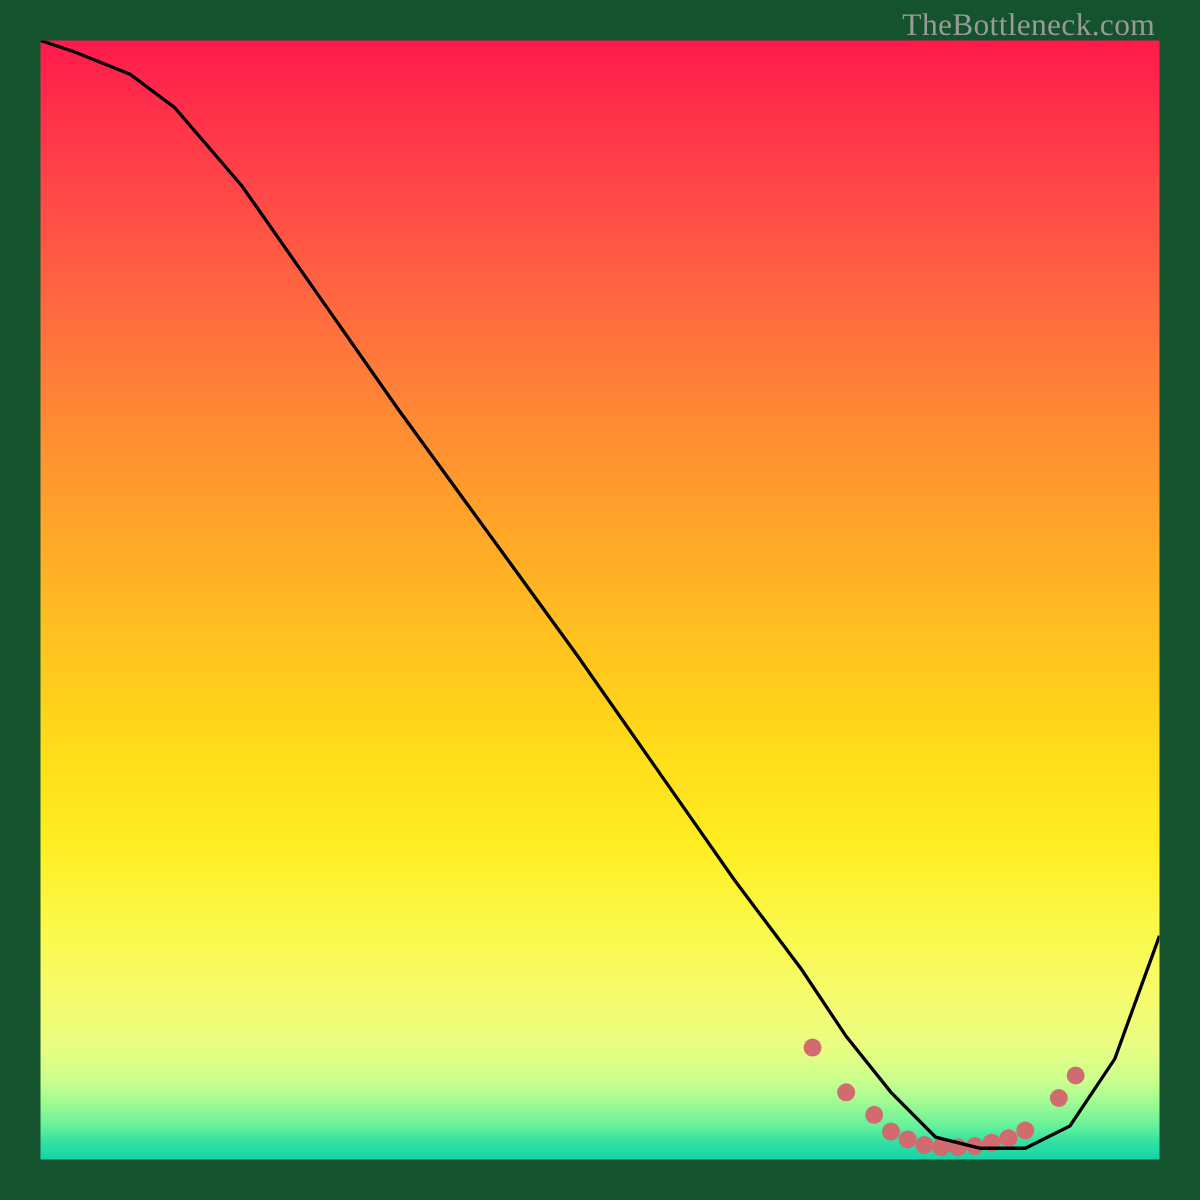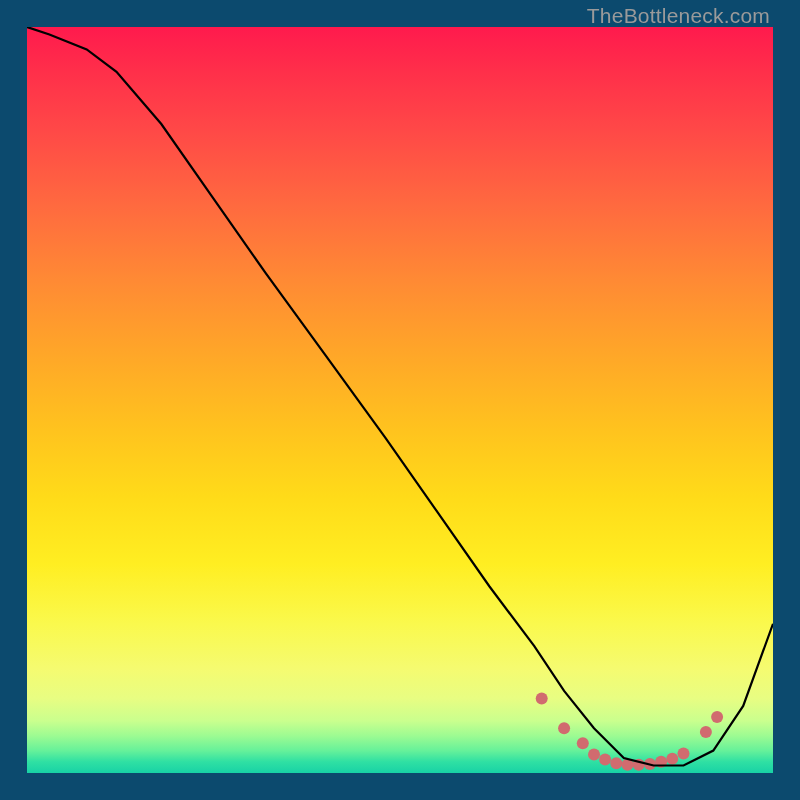--- a/index.html
+++ b/index.html
@@ -8,21 +8,22 @@
     width: 800px;
     height: 800px;
     background: #000;
     overflow: hidden;
     font-family: Arial, Helvetica, sans-serif;
   }
   .stage {
     position: relative;
     width: 800px;
     height: 800px;
-    background: #0c4a6e;
+    background: #14532d;
+    font-family: Liberation Serif, serif;
   }
   .plot {
     position: absolute;
     left: 27px;
     top: 27px;
     width: 746px;
     height: 746px;
     
     background: linear-gradient(
       to bottom,

